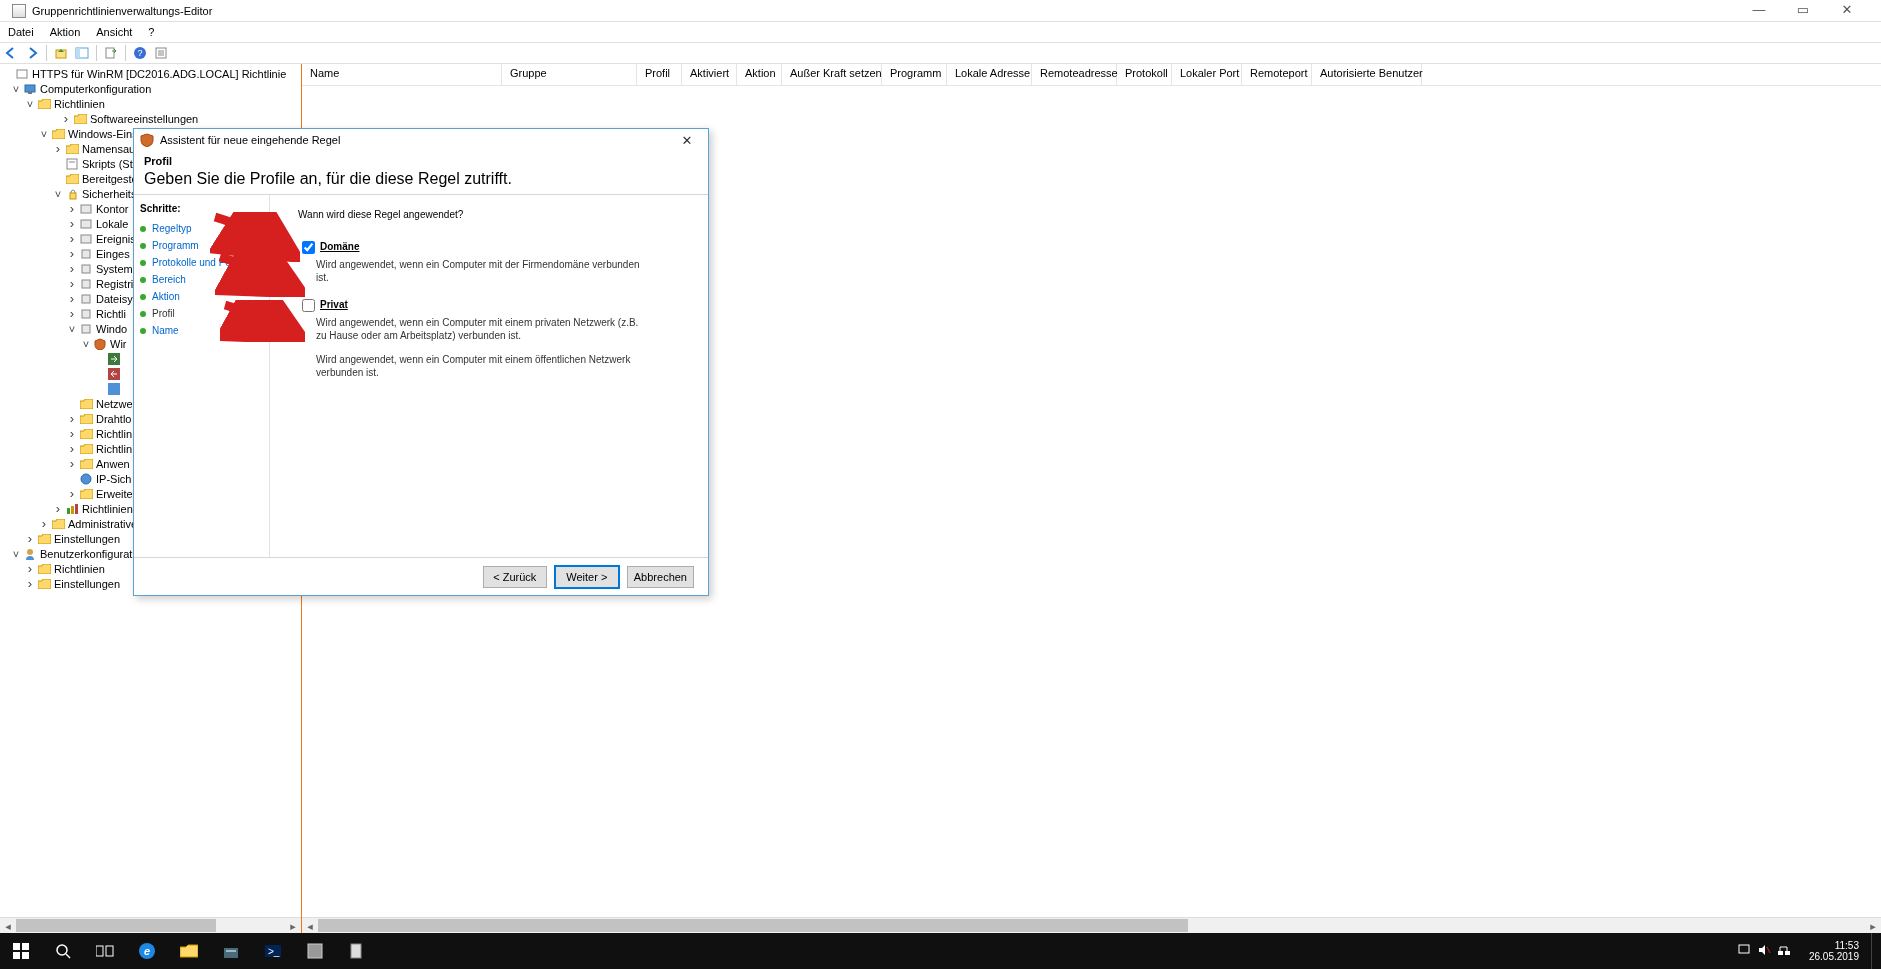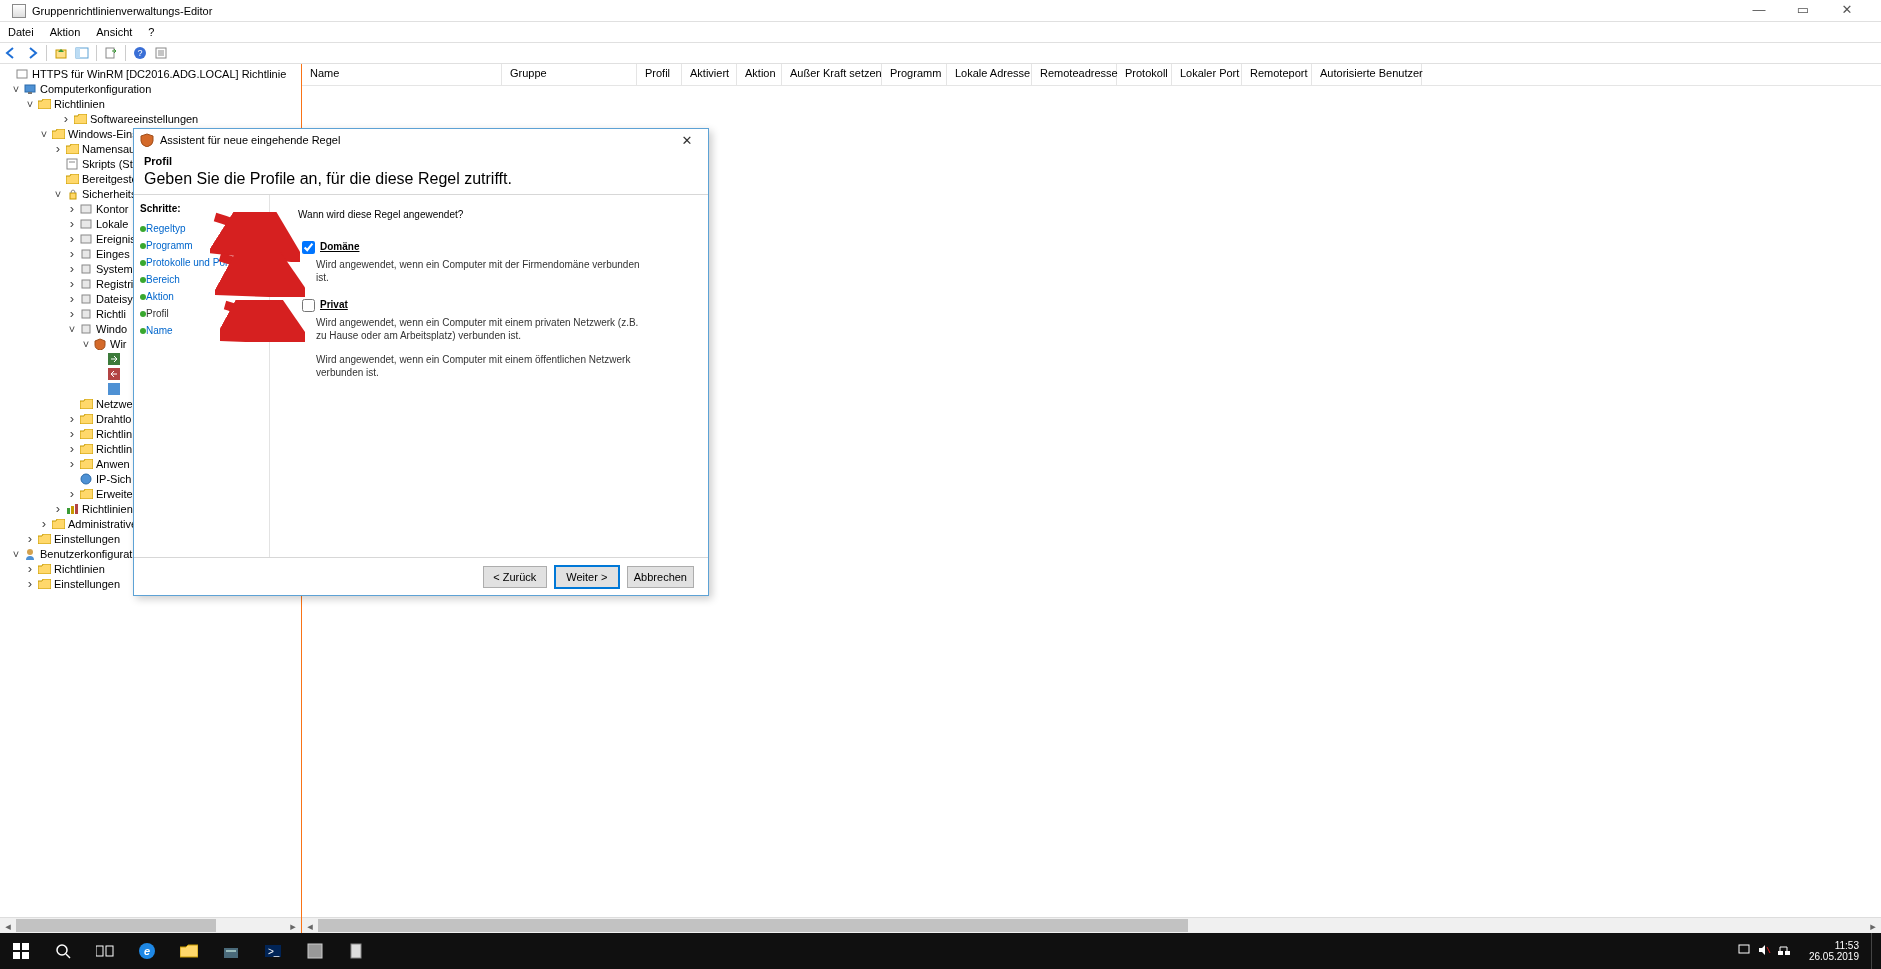--- a/index.html
+++ b/index.html
@@ -37,21 +37,21 @@
   .dlg-title{height:22px;display:flex;align-items:center;padding:0 6px;}
   .dlg-title .ico{width:14px;height:14px;margin-right:6px;display:inline-block;}
   .dlg-title .spacer{flex:1;}
   .dlg-title .close{width:30px;text-align:center;font-size:13px;color:#333;}
   .dlg-head{padding:4px 10px 6px 10px;border-bottom:1px solid #d7d7d7;}
   .dlg-head .h1{font-weight:bold;font-size:11px;}
   .dlg-head .h2{font-size:16px;margin-top:3px;}
   .dlg-body{flex:1;display:flex;position:relative;}
   .steps{width:135px;padding:8px 6px 6px 6px;}
   .steps .lbl{font-weight:bold;font-size:10px;margin-bottom:6px;}
-  .step{display:flex;align-items:center;padding:3px 0;font-size:10px;}
+  .step{display:flex;align-items:center;gap:6px;padding:3px 0;font-size:10px;}
   .step .dot{width:6px;height:6px;border-radius:50%;background:#39a82f;}
   .step.cur .dot{background:#39a82f;}
   .step a{color:#0066cc;text-decoration:none;}
   .step span.plain{color:#333;}
   .content{flex:1;border-left:1px solid #e3e3e3;padding:14px 14px 6px 28px;position:relative;font-size:10px;}
   .content .q{margin-bottom:18px;}
   .chk-row{margin:4px 0 2px 0;}
   .chk-row label{font-weight:bold;text-decoration:underline;}
   .chk-row input{margin-right:5px;vertical-align:middle;}
   .chk-desc{margin:1px 0 12px 18px;color:#333;max-width:330px;line-height:1.25;}

